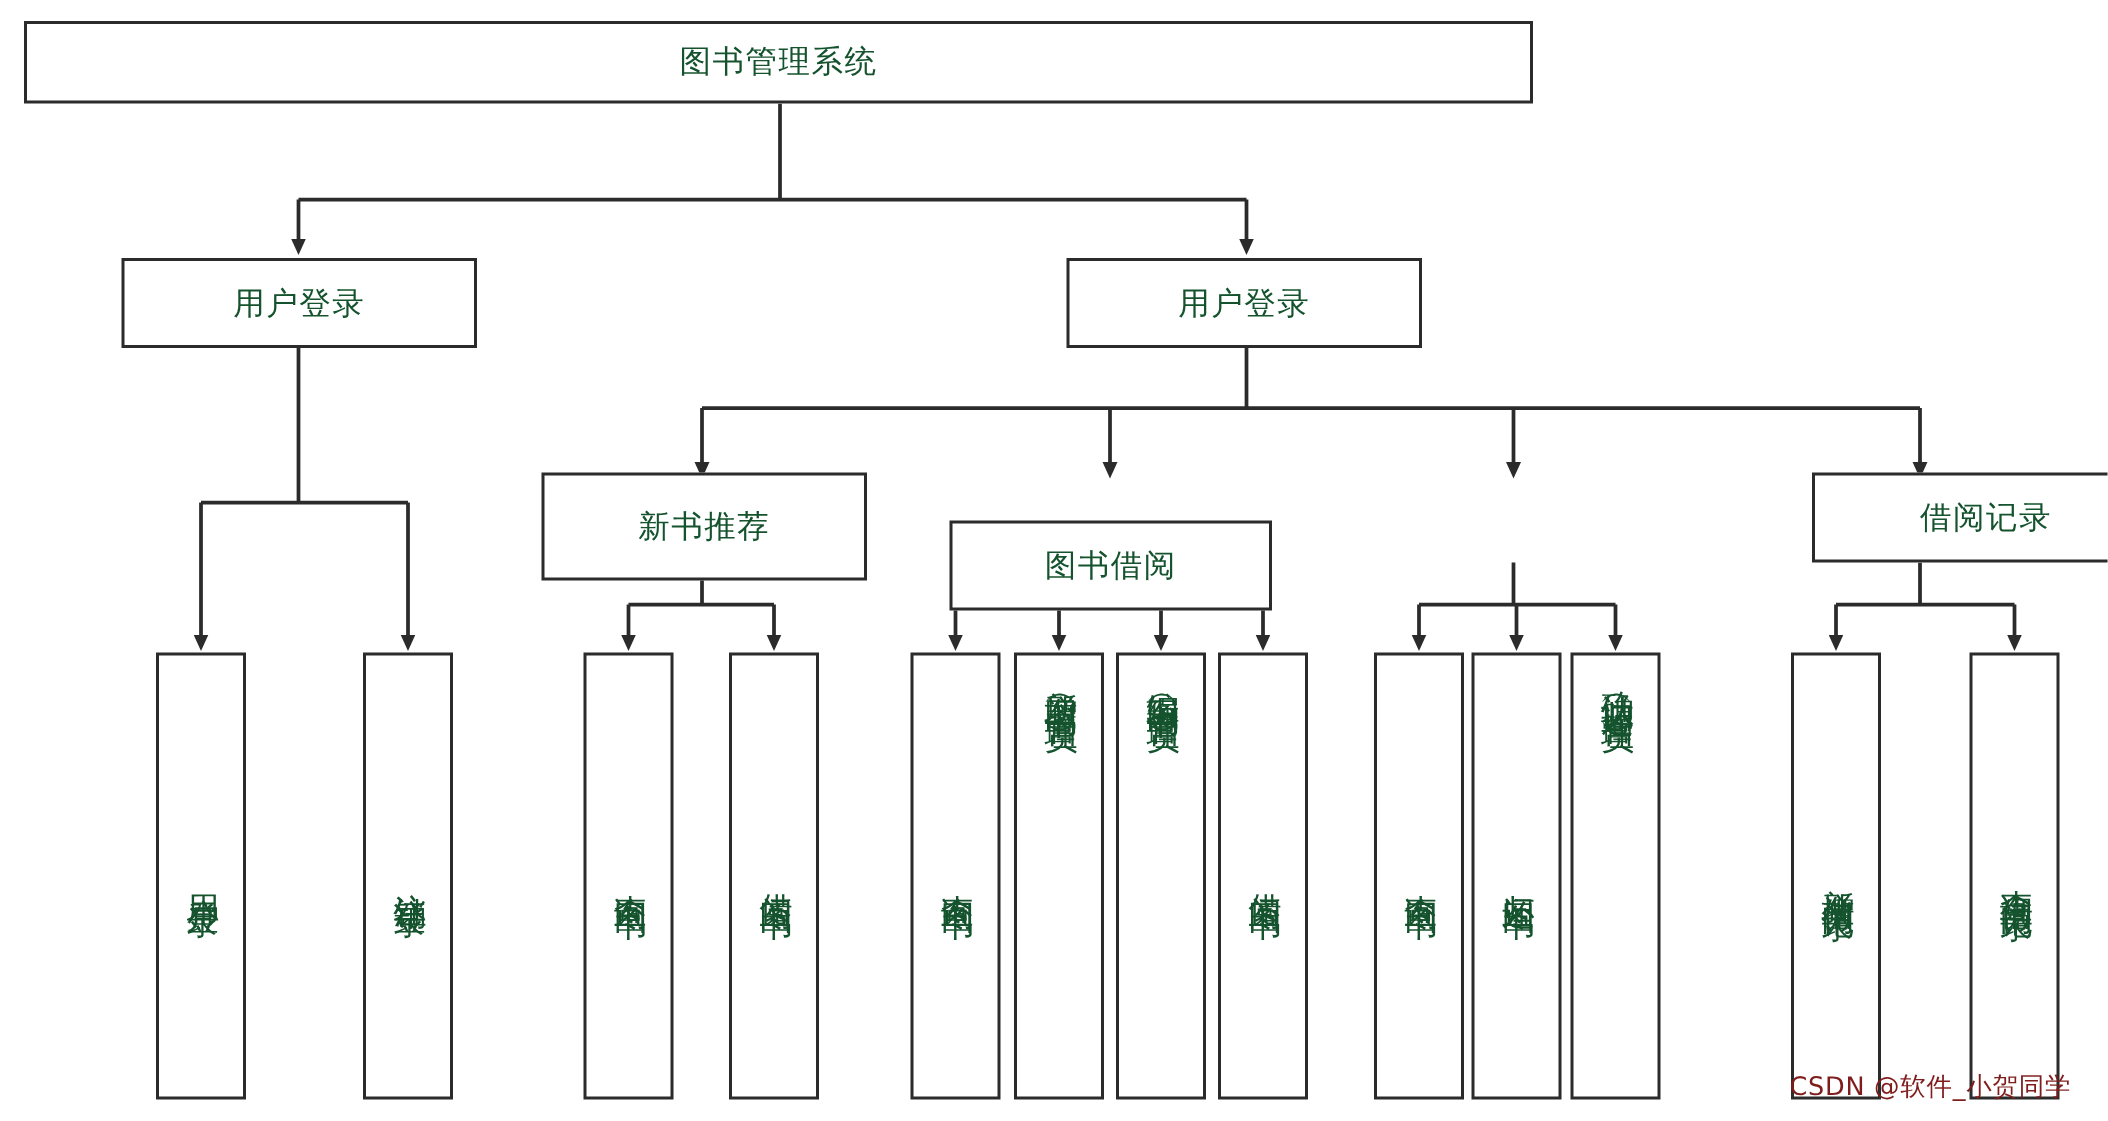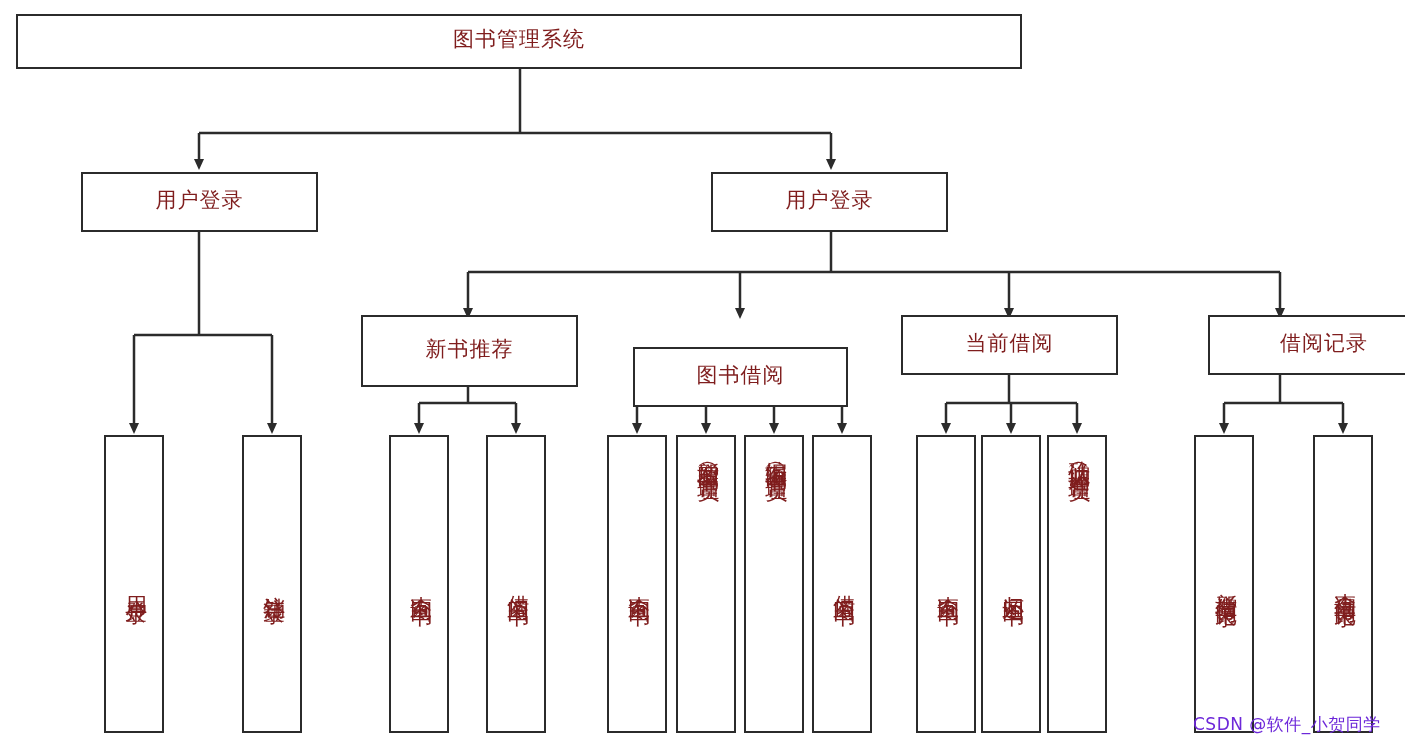--- a/index.html
+++ b/index.html
@@ -19,22 +19,21 @@
     color:#262626;
     display:flex;
     align-items:center;
     justify-content:center;
   }
   .node .lbl{
     font-size:21px;
     line-height:1.15;
     letter-spacing:1px;
     white-space:nowrap;
-    color:#7f1d1d;
-    font-family:Liberation Mono, monospace;
+    color:#14532d;
   }
   .node.leaf{
     align-items:center;
     justify-content:center;
     padding:6px 0;
   }
   .node.leaf .lbl{
     writing-mode:vertical-rl;
     text-orientation:upright;
     font-size:22px;
@@ -46,21 +45,21 @@
   .node.leaf.top .lbl{
     align-self:flex-start;
   }
   .node.leaf.top{
     align-items:flex-start;
   }
   #watermark{
     position:absolute;
     left:1193px;top:713px;
     font-size:17px;
-    color:#6d28d9;
+    color:#7f1d1d;
     white-space:nowrap;
     letter-spacing:0.5px;
     pointer-events:none;
   }
 </style>
 </head>
 <body>
 
 <div id="diagram-root">
 
@@ -124,23 +123,20 @@
   <div class="node" style="left:711px;top:172px;width:237px;height:60px;">
     <span class="lbl">用户登录</span>
   </div>
 
   <div class="node" style="left:361px;top:315px;width:217px;height:72px;">
     <span class="lbl">新书推荐</span>
   </div>
   <div class="node" style="left:633px;top:315px;width:215px;height:60px;margin-top:32px;">
     <span class="lbl">图书借阅</span>
   </div>
-  <div class="node" style="left:901px;top:315px;width:217px;height:60px;">
-    <span class="lbl">当前借阅</span>
-  </div>
   <div class="node" style="left:1208px;top:315px;width:232px;height:60px;">
     <span class="lbl">借阅记录</span>
   </div>
 
   <div class="node leaf" style="left:104px;top:435px;width:60px;height:298px;">
     <span class="lbl">用户登录</span>
   </div>
   <div class="node leaf" style="left:242px;top:435px;width:60px;height:298px;">
     <span class="lbl">注销登录</span>
   </div>

